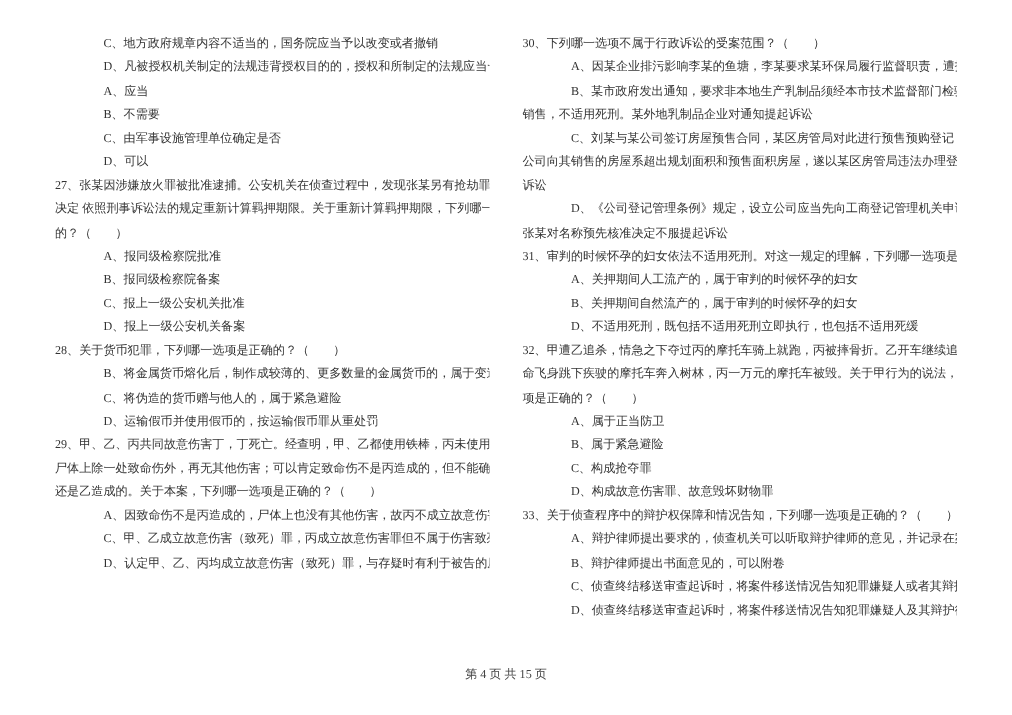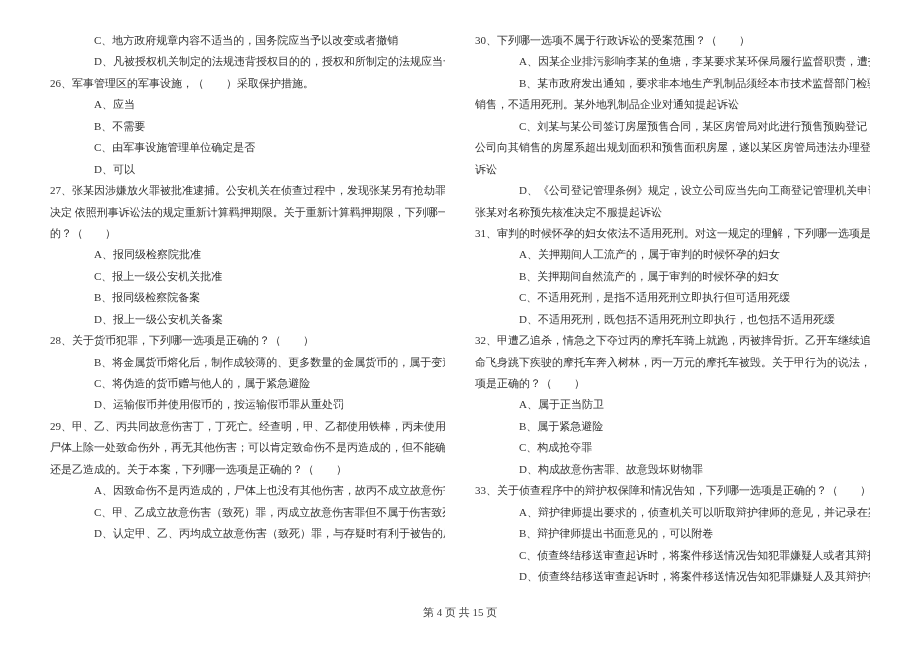--- a/index.html
+++ b/index.html
@@ -35,31 +35,30 @@
       color: #444;
     }
   </style>
 </head>
 <body>
 
 <div class="cols">
   <div class="col" id="col-left">
       <div class="line indent2">C、地方政府规章内容不适当的，国务院应当予以改变或者撤销</div>
       <div class="line indent2">D、凡被授权机关制定的法规违背授权目的的，授权和所制定的法规应当一并被撤销</div>
-      <div class="line ">26、军事管理区的军事设施，（　　）采取保护措施。</div>
       <div class="line indent2">A、应当</div>
       <div class="line indent2">B、不需要</div>
       <div class="line indent2">C、由军事设施管理单位确定是否</div>
       <div class="line indent2">D、可以</div>
       <div class="line ">27、张某因涉嫌放火罪被批准逮捕。公安机关在侦查过程中，发现张某另有抢劫罪的重大嫌疑，</div>
       <div class="line ">决定 依照刑事诉讼法的规定重新计算羁押期限。关于重新计算羁押期限，下列哪一选项是正确</div>
       <div class="line ">的？（　　）</div>
       <div class="line indent2">A、报同级检察院批准</div>
+      <div class="line indent2">B、报同级检察院备案</div>
       <div class="line indent2">C、报上一级公安机关批准</div>
-      <div class="line indent2">B、报同级检察院备案</div>
       <div class="line indent2">D、报上一级公安机关备案</div>
       <div class="line ">28、关于货币犯罪，下列哪一选项是正确的？（　　）</div>
       <div class="line indent2">B、将金属货币熔化后，制作成较薄的、更多数量的金属货币的，属于变造货币</div>
       <div class="line indent2">C、将伪造的货币赠与他人的，属于紧急避险</div>
       <div class="line indent2">D、运输假币并使用假币的，按运输假币罪从重处罚</div>
       <div class="line ">29、甲、乙、丙共同故意伤害丁，丁死亡。经查明，甲、乙都使用铁棒，丙未使用任何凶器；</div>
       <div class="line ">尸体上除一处致命伤外，再无其他伤害；可以肯定致命伤不是丙造成的，但不能确定是甲造成</div>
       <div class="line ">还是乙造成的。关于本案，下列哪一选项是正确的？（　　）</div>
       <div class="line indent2">A、因致命伤不是丙造成的，尸体上也没有其他伤害，故丙不成立故意伤害罪</div>
       <div class="line indent2">C、甲、乙成立故意伤害（致死）罪，丙成立故意伤害罪但不属于伤害致死</div>
@@ -71,21 +70,20 @@
       <div class="line indent2">B、某市政府发出通知，要求非本地生产乳制品须经本市技术监督部门检验合格方可在本地</div>
       <div class="line ">销售，不适用死刑。某外地乳制品企业对通知提起诉讼</div>
       <div class="line indent2">C、刘某与某公司签订房屋预售合同，某区房管局对此进行预售预购登记，后刘某了解到某</div>
       <div class="line ">公司向其销售的房屋系超出规划面积和预售面积房屋，遂以某区房管局违法办理登记为由提起</div>
       <div class="line ">诉讼</div>
       <div class="line indent2">D、《公司登记管理条例》规定，设立公司应当先向工商登记管理机关申请名称预先核准。</div>
       <div class="line ">张某对名称预先核准决定不服提起诉讼</div>
       <div class="line ">31、审判的时候怀孕的妇女依法不适用死刑。对这一规定的理解，下列哪一选项是错误的？（　）</div>
       <div class="line indent2">A、关押期间人工流产的，属于审判的时候怀孕的妇女</div>
       <div class="line indent2">B、关押期间自然流产的，属于审判的时候怀孕的妇女</div>
-      <div class="line indent2">C、不适用死刑，是指不适用死刑立即执行但可适用死缓</div>
       <div class="line indent2">D、不适用死刑，既包括不适用死刑立即执行，也包括不适用死缓</div>
       <div class="line ">32、甲遭乙追杀，情急之下夺过丙的摩托车骑上就跑，丙被摔骨折。乙开车继续追杀，甲为逃</div>
       <div class="line ">命飞身跳下疾驶的摩托车奔入树林，丙一万元的摩托车被毁。关于甲行为的说法，下列哪一选</div>
       <div class="line ">项是正确的？（　　）</div>
       <div class="line indent2">A、属于正当防卫</div>
       <div class="line indent2">B、属于紧急避险</div>
       <div class="line indent2">C、构成抢夺罪</div>
       <div class="line indent2">D、构成故意伤害罪、故意毁坏财物罪</div>
       <div class="line ">33、关于侦查程序中的辩护权保障和情况告知，下列哪一选项是正确的？（　　）</div>
       <div class="line indent2">A、辩护律师提出要求的，侦查机关可以听取辩护律师的意见，并记录在案</div>

